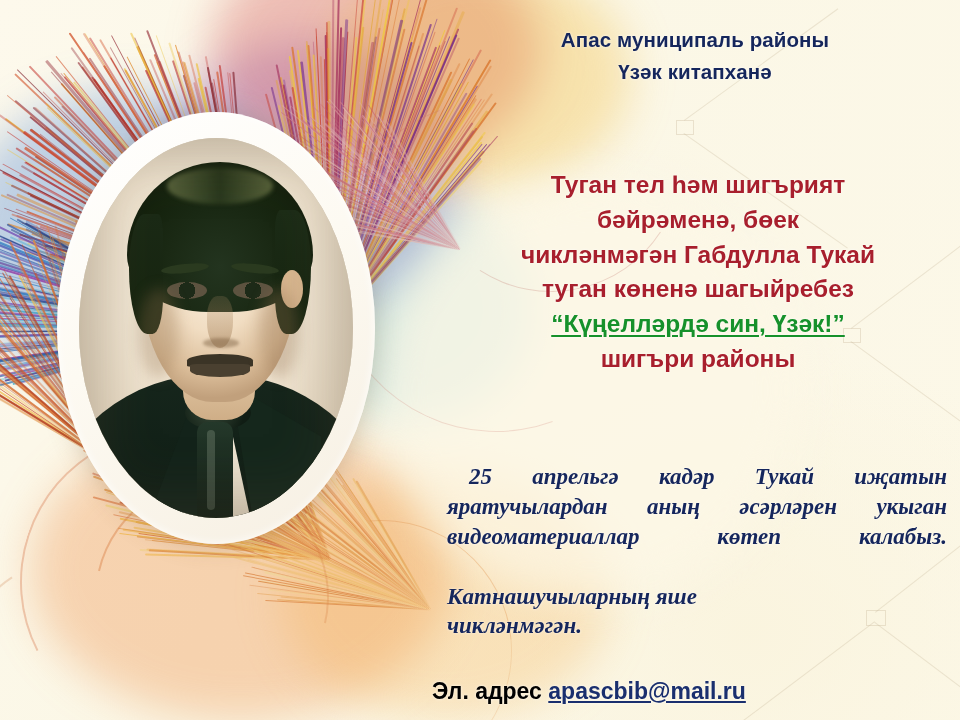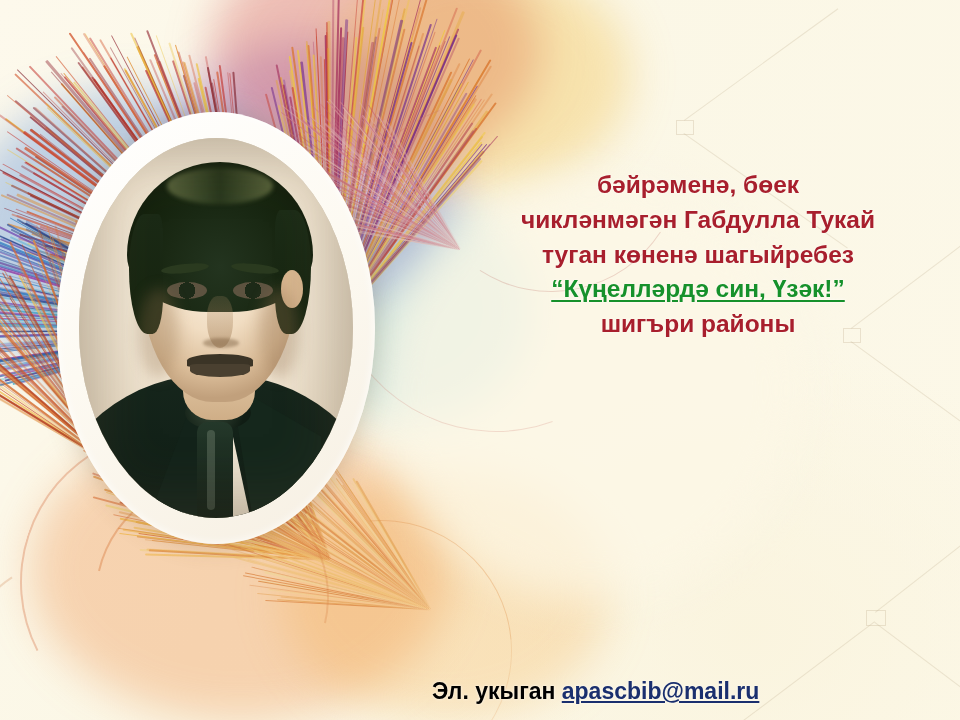--- a/index.html
+++ b/index.html
@@ -916,27 +916,37 @@
 
       <div class="pz" style="left:108px;top:216px;width:66px;height:13px;border-radius:50% 50% 10% 10%;background:#3b3426;"></div>
       <div class="pz" style="left:111px;top:226px;width:60px;height:13px;border-radius:10% 10% 50% 50%;background:#4a4030;"></div>
 
       <div class="pz" style="left:60px;top:150px;width:40px;height:90px;border-radius:50%;background:rgba(150,115,80,.30);filter:blur(7px);"></div>
       <div class="pz" style="left:180px;top:150px;width:40px;height:90px;border-radius:50%;background:rgba(150,115,80,.32);filter:blur(7px);"></div>
       <div class="pz" style="inset:0;box-shadow:inset 0 0 60px 18px rgba(80,65,45,.30);"></div>
     </div>
   </div>
 
+  <div id="org-header">
+    <div>Апас муниципаль районы</div>
+    <div class="l2">Үзәк китапханә</div>
+  </div>
 
   <div id="event-title">
+    <div>Туган тел һәм шигърият</div>
     <div>бәйрәменә, бөек</div>
     <div>чикләнмәгән Габдулла Тукай</div>
     <div>туган көненә шагыйребез</div>
     <div><span class="green">“Күңелләрдә син, Үзәк!”</span></div>
     <div>шигъри районы</div>
   </div>
 
+  <div id="body-text">
+    <p id="body-p1">25 апрельгә кадәр Тукай иҗатын яратучылардан аның әсәрләрен укыган видеоматериаллар көтеп калабыз.</p>
+    <p id="body-p2">Катнашучыларның яше</p>
+    <p id="body-p3">чикләнмәгән.</p>
+  </div>
 
   <div id="email-line">
-    <span>Эл. укыган </span><a id="email-link" href="#">apascbib@mail.ru</a>
+    <span>Эл. адрес </span><a id="email-link" href="#">apascbib@mail.ru</a>
   </div>
 
 </div>
 
 </body></html>

